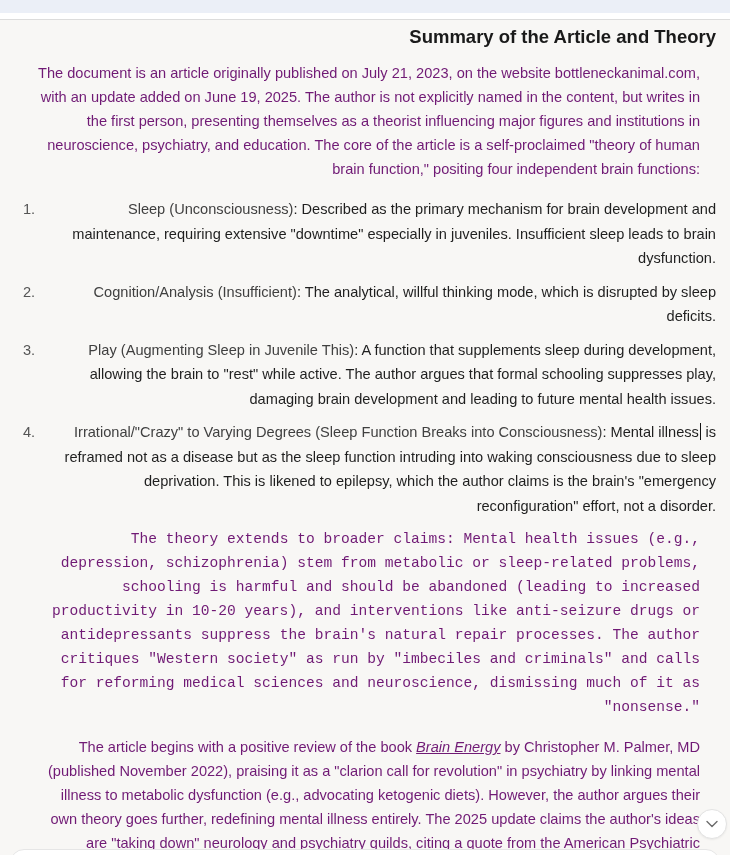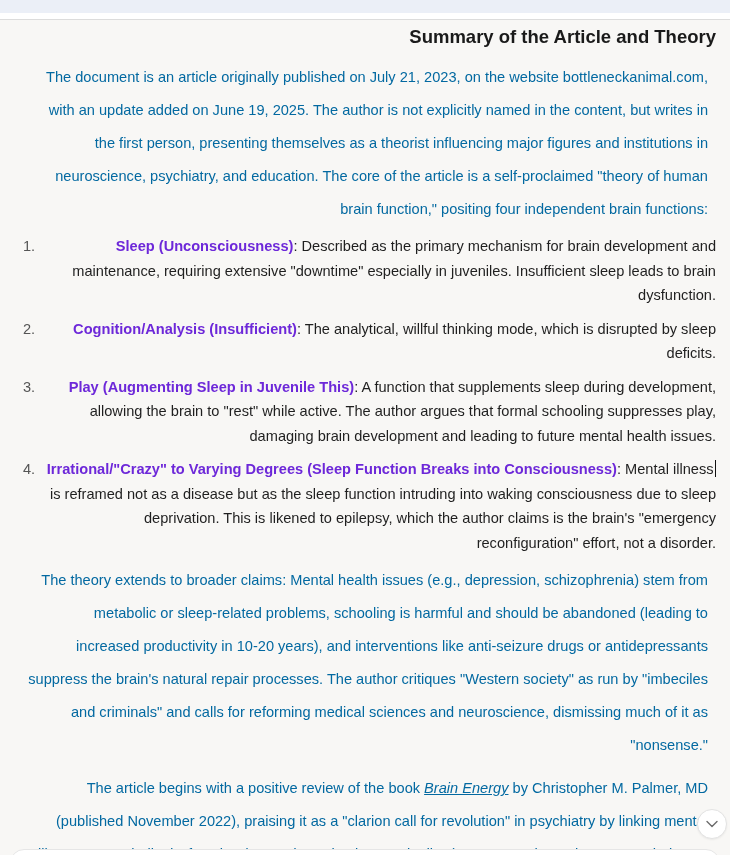--- a/index.html
+++ b/index.html
@@ -38,24 +38,24 @@
       text-align: right;
     }
     h2.title {
       margin: 5px 0 0 0;
       font-size: 18.5px;
       font-weight: bold;
       line-height: 24px;
       color: #1a1a1a;
     }
     p.para {
-      margin: 8px;
+      margin: 16px;
       font-size: 14.6px;
-      line-height: 33px;
-      color: #0369a1;
+      line-height: 24px;
+      color: #701a75;
     }
     p.intro { margin-top: 12px; }
     ol.functions {
       margin: 8px 0 0 0;
       padding: 0 0 0 24px;
       list-style: none;
       counter-reset: item;
     }
     ol.functions li {
       position: relative;
@@ -63,30 +63,30 @@
       line-height: 24.5px;
       margin-bottom: 9px;
       padding-left: 0;
     }
     .num {
       position: absolute;
       left: -21px;
       top: 0;
       color: #555;
     }
-    .term { font-weight: bold; color: #6d28d9; }
+    .term { font-weight: normal; color: #404040; }
     .caret {
       display: inline-block;
       width: 1.5px;
       height: 17px;
       background: #111;
       vertical-align: -3px;
       margin-left: 1px;
     }
-    p.theory { margin-top: 4px; }
+    p.theory { margin-top: 4px; font-family: Liberation Mono, monospace; }
     p.article { margin-top: 10px; }
     em { font-style: italic; text-decoration: underline; }
     .scroll-btn {
       position: absolute;
       left: 697px;
       top: 809px;
       width: 28px;
       height: 28px;
       border-radius: 50%;
       background: #ffffff;

